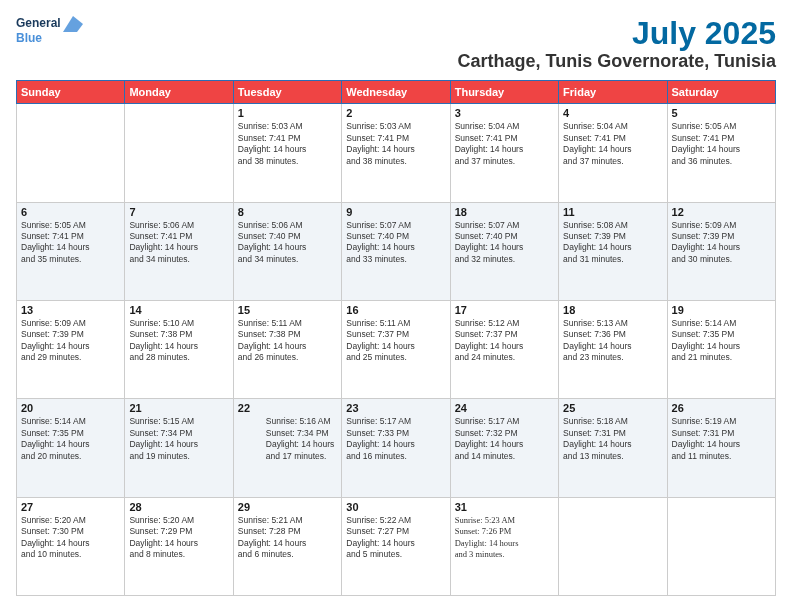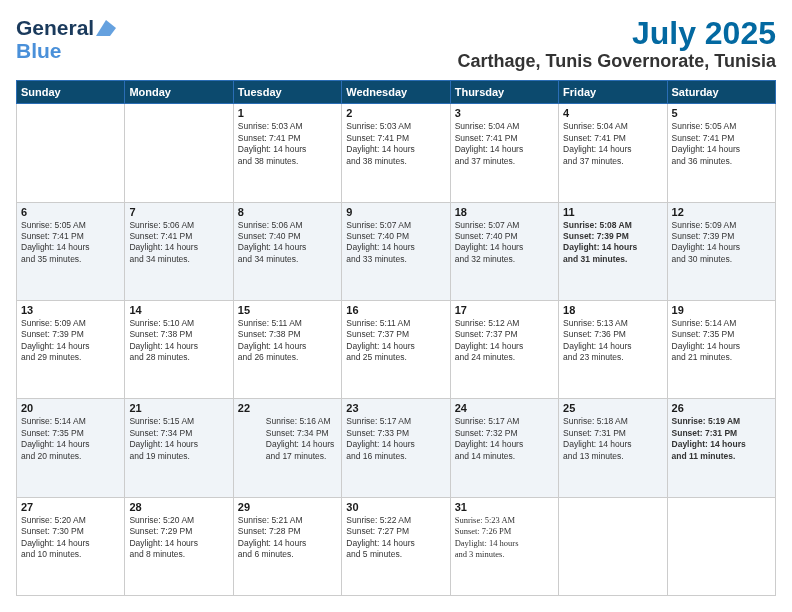--- a/index.html
+++ b/index.html
@@ -21,21 +21,21 @@
       display: flex;
       justify-content: space-between;
       align-items: flex-start;
       margin-bottom: 8px;
     }
     .logo {
       display: flex;
       align-items: center;
     }
     .logo-text {
-      font-size: 21px;
+      font-size: 12px;
       font-weight: bold;
       color: #1a3a5c;
       line-height: 1.1;
     }
     .logo-icon {
       width: 20px;
       height: 16px;
       margin-left: 2px;
     }
     .title-block {
@@ -52,21 +52,21 @@
       color: #333;
       font-weight: bold;
     }
     .calendar-table {
       width: 100%;
       border-collapse: collapse;
       flex: 1;
       font-size: 9px;
     }
     .calendar-table thead tr th {
-      background: #0c4a6e;
+      background: #ef4444;
       color: #fff;
       padding: 5px 4px;
       text-align: left;
       font-size: 11px;
       font-weight: bold;
       border: 1px solid #2a6db5;
     }
     .calendar-table tbody tr td {
       border: 1px solid #ccc;
       vertical-align: top;
@@ -198,21 +198,21 @@
           </td>
           <td>
             <div class="day-number">18</div>
             <div class="day-info" style="white-space: pre-line;">Sunrise: 5:07 AM
 Sunset: 7:40 PM
 Daylight: 14 hours
 and 32 minutes.</div>
           </td>
           <td>
             <div class="day-number">11</div>
-            <div class="day-info" style="white-space: pre-line; font-weight: bold;">Sunrise: 5:08 AM
+            <div class="day-info" style="white-space: pre-line;">Sunrise: 5:08 AM
 Sunset: 7:39 PM
 Daylight: 14 hours
 and 31 minutes.</div>
           </td>
           <td>
             <div class="day-number">12</div>
             <div class="day-info" style="white-space: pre-line;">Sunrise: 5:09 AM
 Sunset: 7:39 PM
 Daylight: 14 hours
 and 30 minutes.</div>
@@ -307,21 +307,21 @@
           </td>
           <td>
             <div class="day-number">25</div>
             <div class="day-info" style="white-space: pre-line;">Sunrise: 5:18 AM
 Sunset: 7:31 PM
 Daylight: 14 hours
 and 13 minutes.</div>
           </td>
           <td>
             <div class="day-number">26</div>
-            <div class="day-info" style="white-space: pre-line; font-weight: bold;">Sunrise: 5:19 AM
+            <div class="day-info" style="white-space: pre-line;">Sunrise: 5:19 AM
 Sunset: 7:31 PM
 Daylight: 14 hours
 and 11 minutes.</div>
           </td>
         </tr>
         <tr>
           <td>
             <div class="day-number">27</div>
             <div class="day-info" style="white-space: pre-line;">Sunrise: 5:20 AM
 Sunset: 7:30 PM

